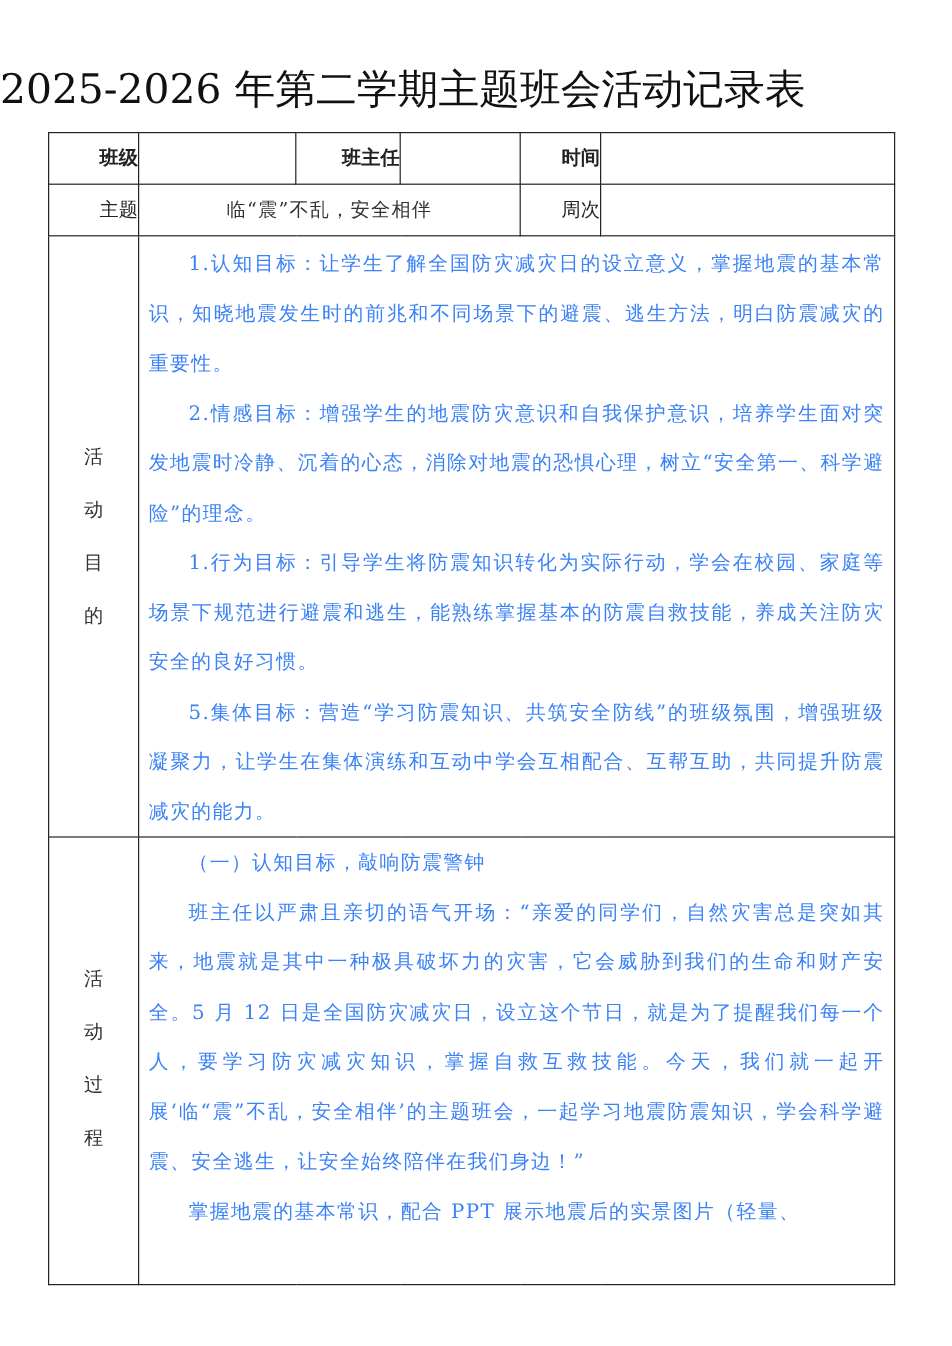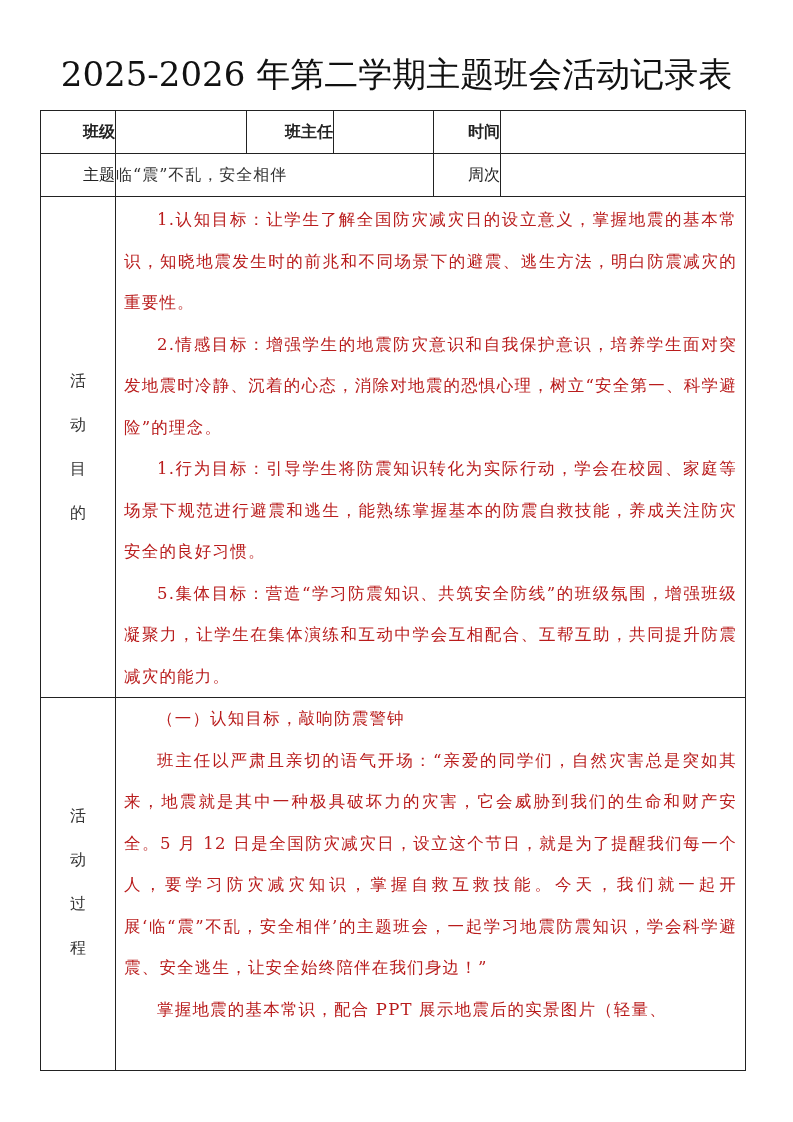--- a/index.html
+++ b/index.html
@@ -1,31 +1,31 @@
 <!DOCTYPE html>
 <html><head>
 <meta charset="utf-8">
 <style>
   html, body { margin: 0; padding: 0; background: #ffffff; }
   body { width: 793px; height: 1122px; position: relative; overflow: hidden;
          font-family: "DejaVu Serif", "Liberation Serif", serif; color: #1a1a1a; }
-  .title { position: absolute; top: 52px; left: 0; width: 793px; text-align: center;
+  .title { position: absolute; top: 52px; left: 0; width: 793px; 
            font-size: 34px; letter-spacing: 0px; color: #111; white-space: nowrap; }
   table.record { position: absolute; left: 40px; top: 110px; width: 705px;
                  border-collapse: collapse; table-layout: fixed; }
   table.record td { border: 1px solid #222; padding: 0; vertical-align: middle; }
   .hdr-row td { height: 42px; }
   .lbl { text-align: right; font-size: 16px; color: #222; }
   .lbl.bold { font-weight: bold; }
-  .theme-val { text-align: left; font-size: 16px; color: #333; letter-spacing: 1px; }
+  .theme-val { text-align: center; font-size: 16px; color: #333; letter-spacing: 1px; }
   .vert-label { text-align: center; font-size: 16px; color: #333; }
   .vert-label span { display: block; line-height: 44px; }
   .body-cell { padding: 0 8px 0 8px !important; vertical-align: top !important; }
   .para { font-size: 16.5px; line-height: 41.5px; text-indent: 2em; margin: 0;
-          color: #b91c1c; letter-spacing: 1.2px; text-align: justify; }
+          color: #3b82f6; letter-spacing: 1.2px; text-align: justify; }
   .para.heading { text-indent: 2em; }
   .goals-cell { height: 498px; padding-top: 2px !important; }
   .process-cell { height: 372px; }
 </style>
 </head>
 <body>
 
 <div class="title">2025-2026 年第二学期主题班会活动记录表</div>
 
 <table class="record">

